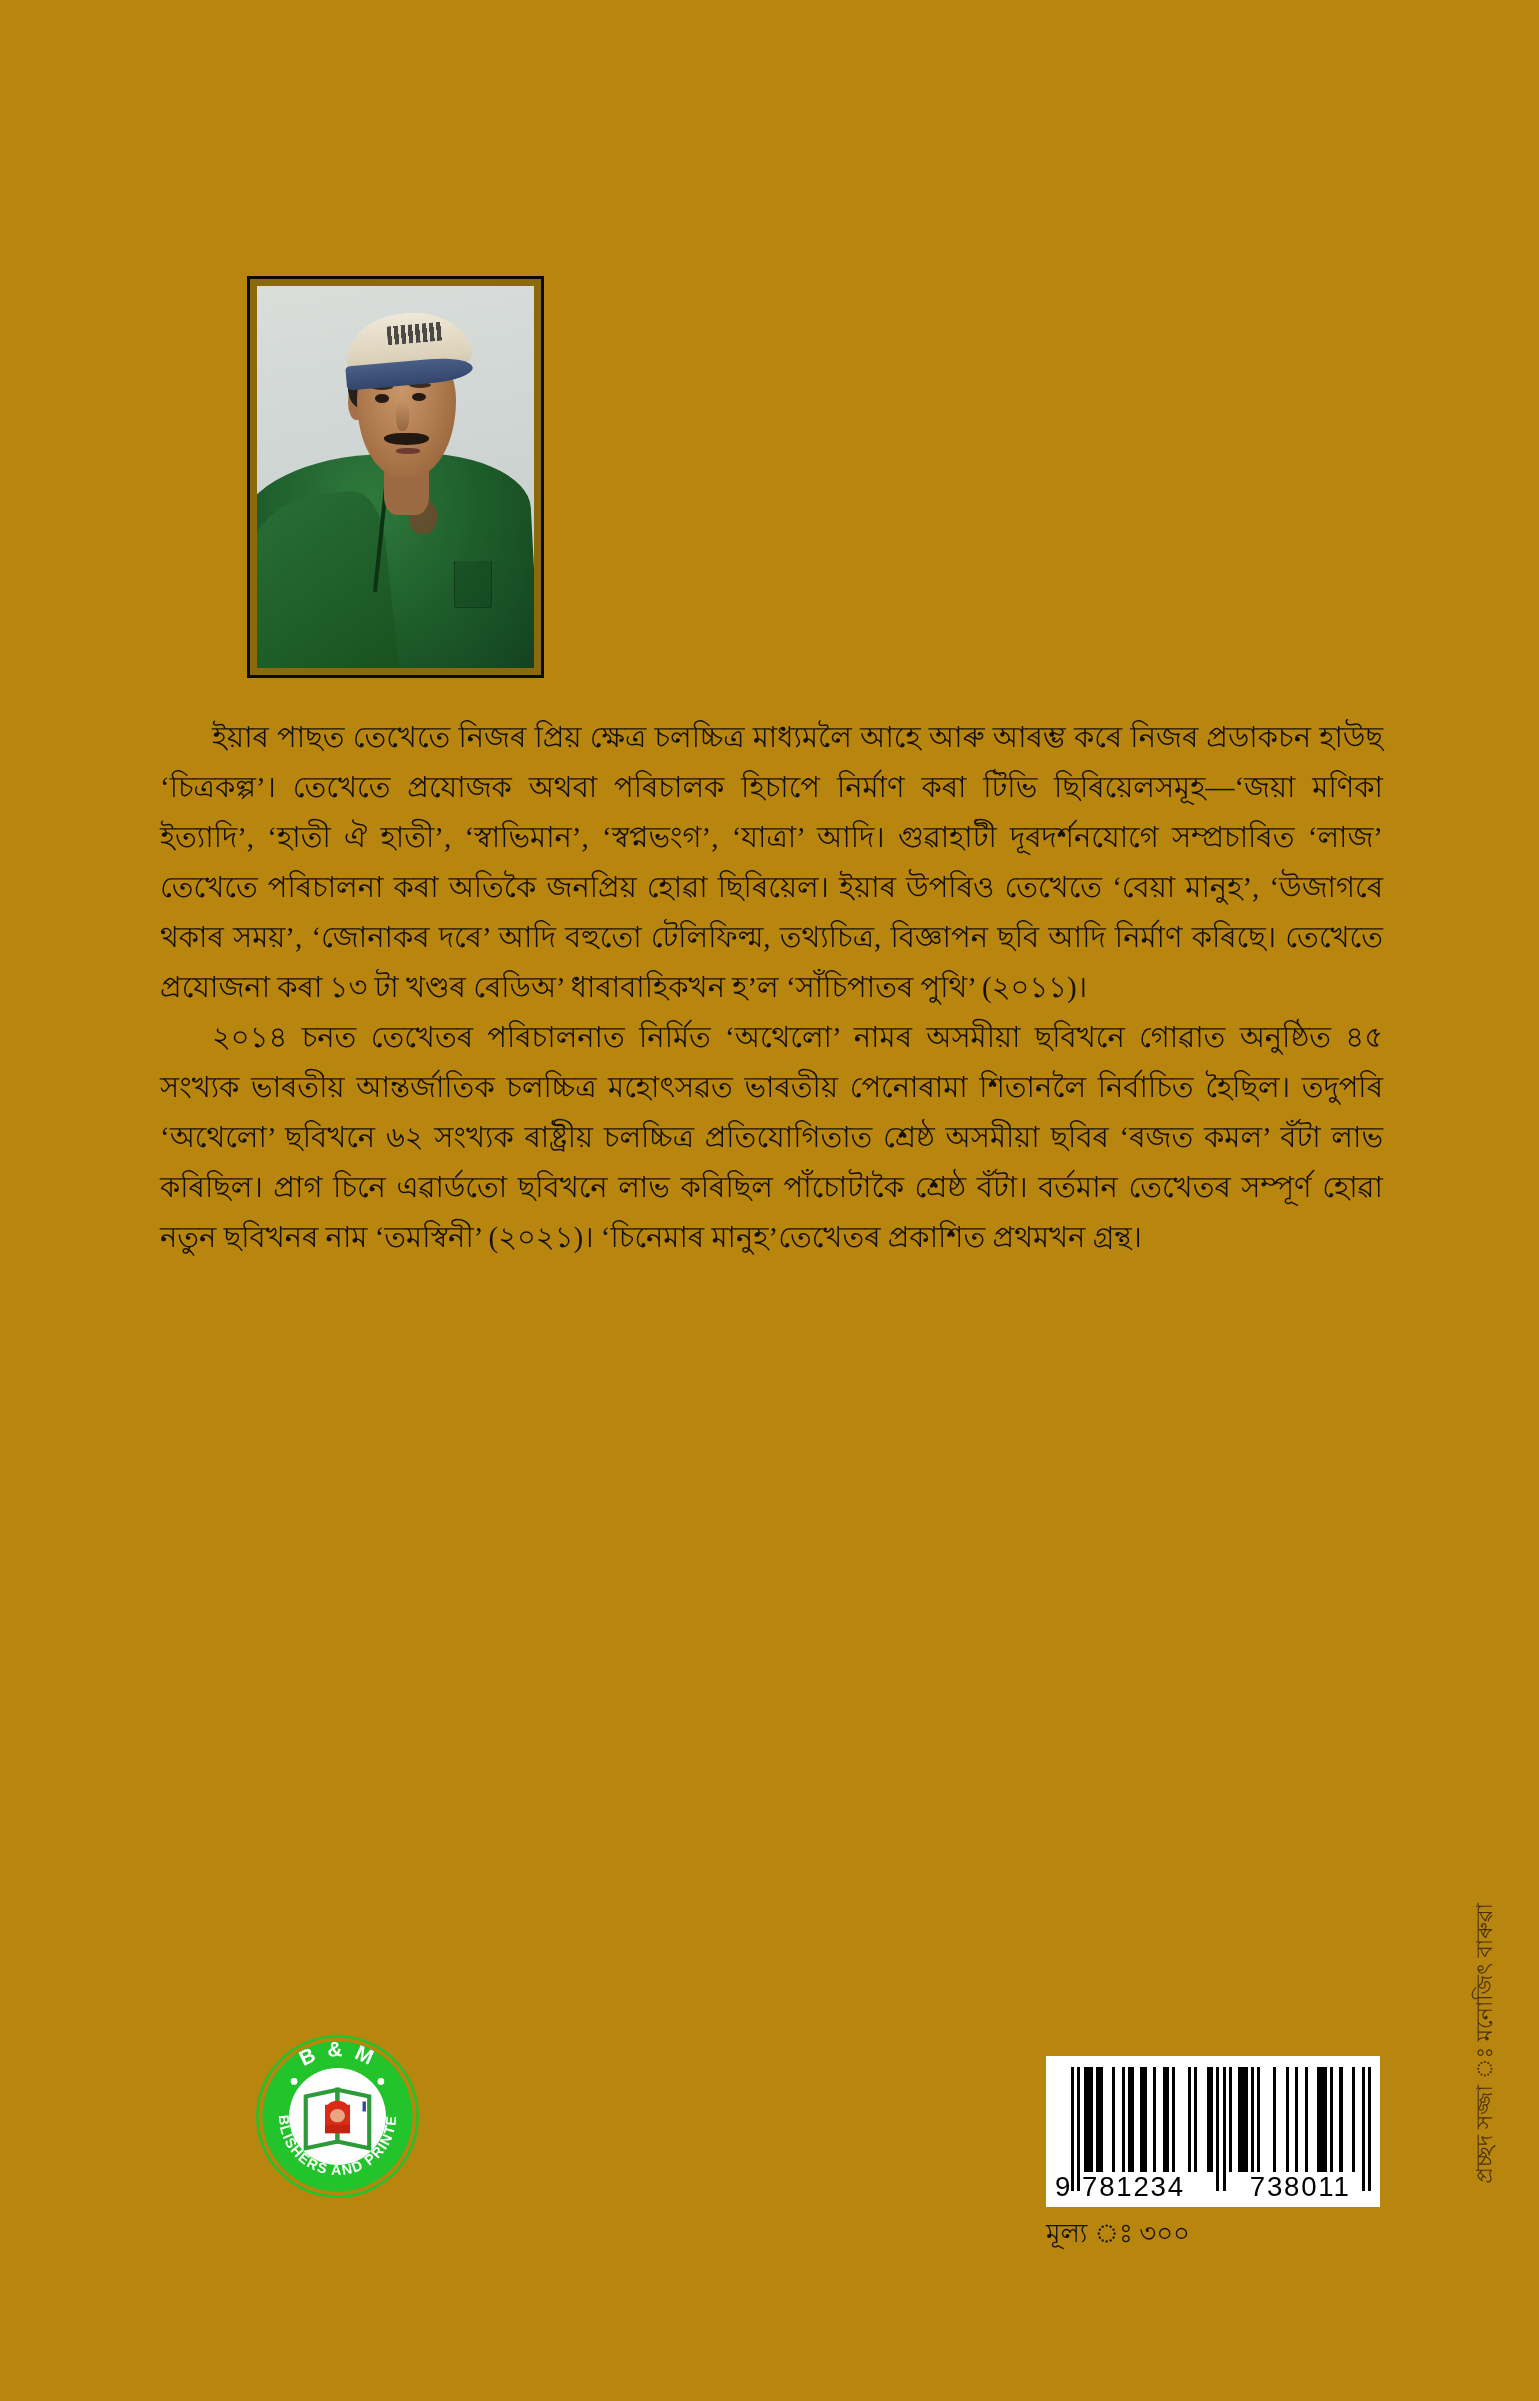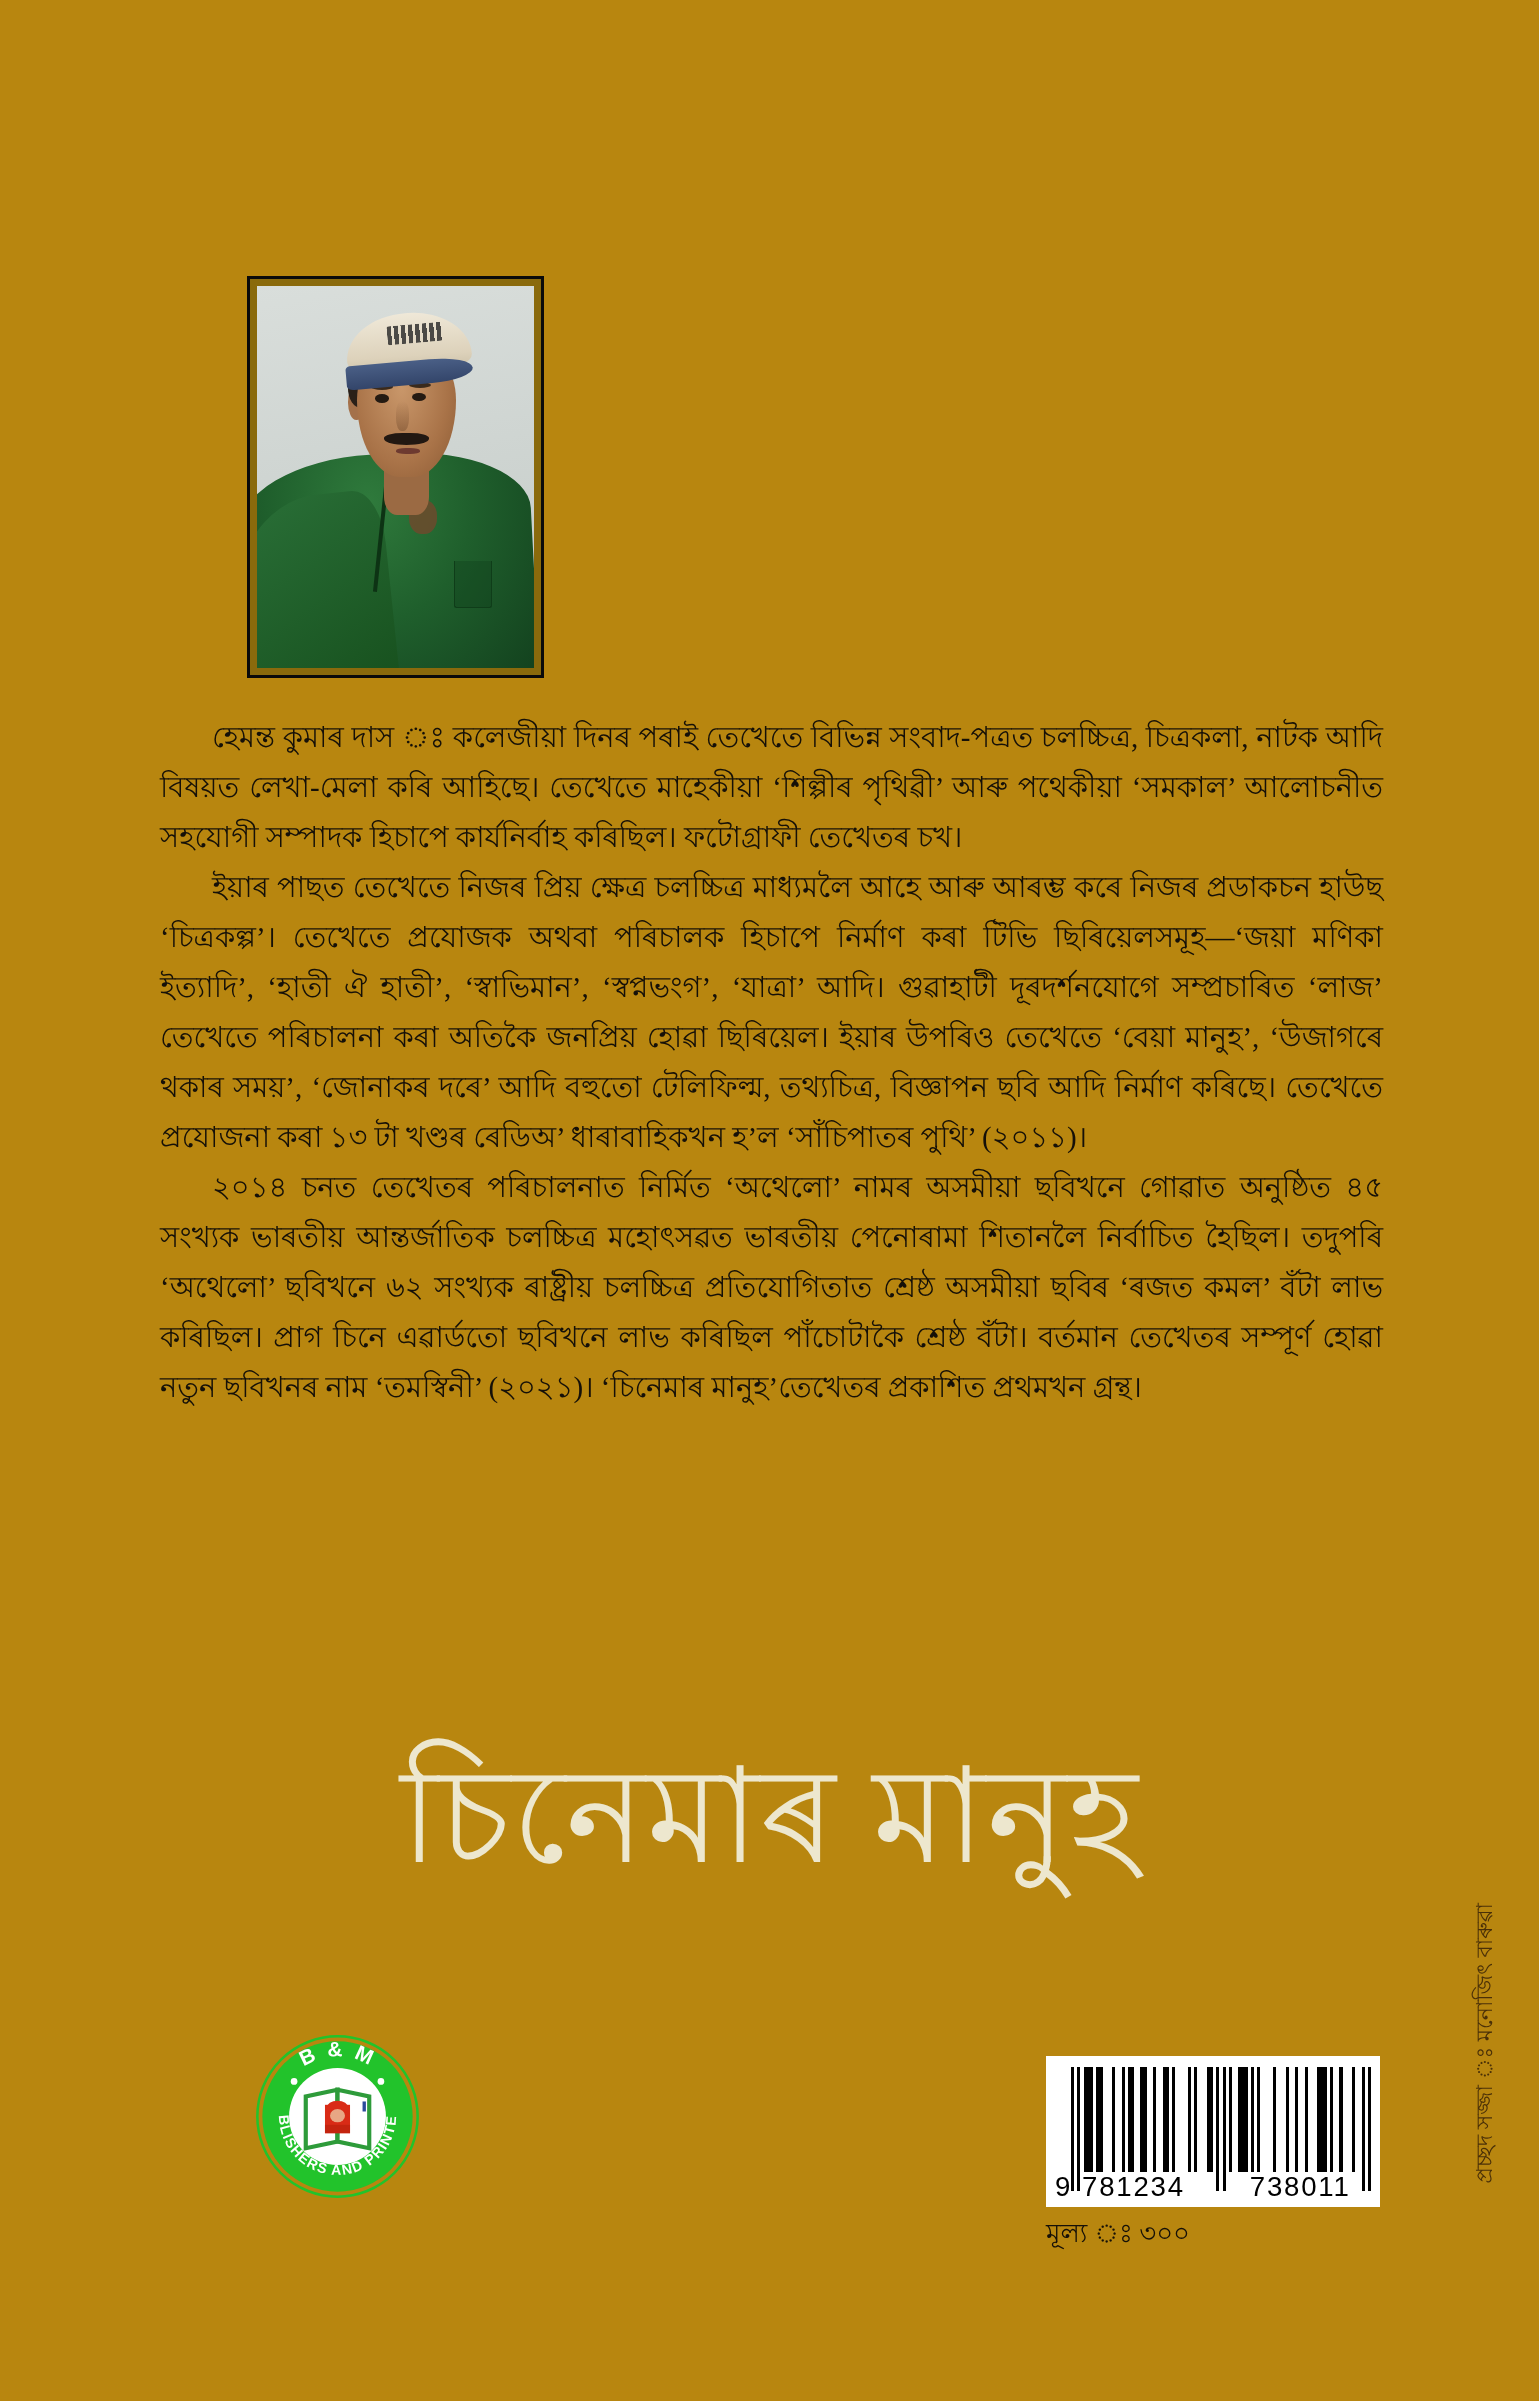--- a/index.html
+++ b/index.html
@@ -298,26 +298,24 @@
       <div class="ph-nose"></div>
       <div class="ph-moustache"></div>
       <div class="ph-mouth"></div>
       <div class="ph-cap"></div>
       <div class="ph-cap-logo"></div>
       <div class="ph-cap-brim"></div>
     </div>
   </div>
 
   <div class="bodytext">
-    <p>হেমন্ত কুমাৰ দাস ঃ কলেজীয়া দিনৰ পৰাই তেখেতে বিভিন্ন সংবাদ-পত্ৰত চলচ্চিত্ৰ, চিত্ৰকলা, নাটক আদি বিষয়ত লেখা-মেলা কৰি আহিছে। তেখেতে মাহেকীয়া ‘শিল্পীৰ পৃথিৱী’ আৰু পথেকীয়া ‘সমকাল’ আলোচনীত সহযোগী সম্পাদক হিচাপে কাৰ্যনিৰ্বাহ কৰিছিল। ফটোগ্ৰাফী তেখেতৰ চখ।</p>
     <p>ইয়াৰ পাছত তেখেতে নিজৰ প্ৰিয় ক্ষেত্ৰ চলচ্চিত্ৰ মাধ্যমলৈ আহে আৰু আৰম্ভ কৰে নিজৰ প্ৰডাকচন হাউছ ‘চিত্ৰকল্প’। তেখেতে প্ৰযোজক অথবা পৰিচালক হিচাপে নিৰ্মাণ কৰা টিভি ছিৰিয়েলসমূহ—‘জয়া মণিকা ইত্যাদি’, ‘হাতী ঐ হাতী’, ‘স্বাভিমান’, ‘স্বপ্নভংগ’, ‘যাত্ৰা’ আদি। গুৱাহাটী দূৰদৰ্শনযোগে সম্প্ৰচাৰিত ‘লাজ’ তেখেতে পৰিচালনা কৰা অতিকৈ জনপ্ৰিয় হোৱা ছিৰিয়েল। ইয়াৰ উপৰিও তেখেতে ‘বেয়া মানুহ’, ‘উজাগৰে থকাৰ সময়’, ‘জোনাকৰ দৰে’ আদি বহুতো টেলিফিল্ম, তথ্যচিত্ৰ, বিজ্ঞাপন ছবি আদি নিৰ্মাণ কৰিছে। তেখেতে প্ৰযোজনা কৰা ১৩ টা খণ্ডৰ ৰেডিঅ’ ধাৰাবাহিকখন হ’ল ‘সাঁচিপাতৰ পুথি’ (২০১১)।</p>
     <p>২০১৪ চনত তেখেতৰ পৰিচালনাত নিৰ্মিত ‘অথেলো’ নামৰ অসমীয়া ছবিখনে গোৱাত অনুষ্ঠিত ৪৫ সংখ্যক ভাৰতীয় আন্তৰ্জাতিক চলচ্চিত্ৰ মহোৎসৱত ভাৰতীয় পেনোৰামা শিতানলৈ নিৰ্বাচিত হৈছিল। তদুপৰি ‘অথেলো’ ছবিখনে ৬২ সংখ্যক ৰাষ্ট্ৰীয় চলচ্চিত্ৰ প্ৰতিযোগিতাত শ্ৰেষ্ঠ অসমীয়া ছবিৰ ‘ৰজত কমল’ বঁটা লাভ কৰিছিল। প্ৰাগ চিনে এৱাৰ্ডতো ছবিখনে লাভ কৰিছিল পাঁচোটাকৈ শ্ৰেষ্ঠ বঁটা। বৰ্তমান তেখেতৰ সম্পূৰ্ণ হোৱা নতুন ছবিখনৰ নাম ‘তমস্বিনী’ (২০২১)। ‘চিনেমাৰ মানুহ’তেখেতৰ প্ৰকাশিত প্ৰথমখন গ্ৰন্থ।</p>
   </div>
 
-  <div class="title">চিনেমাৰ মানুহ</div>
 
   <div class="logo">
     <svg viewBox="0 0 200 200" width="167" height="167">
       <defs>
         <path id="arcTop" d="M 28,100 A 72,72 0 0 1 172,100" fill="none"></path>
         <path id="arcBottom" d="M 30,100 A 70,70 0 0 0 170,100" fill="none"></path>
       </defs>
       <circle cx="100" cy="100" r="96" fill="none" stroke="#22C32B" stroke-width="3"></circle>
       <circle cx="100" cy="100" r="90" fill="#22C32B"></circle>
       <circle cx="100" cy="100" r="58" fill="#ffffff"></circle>

